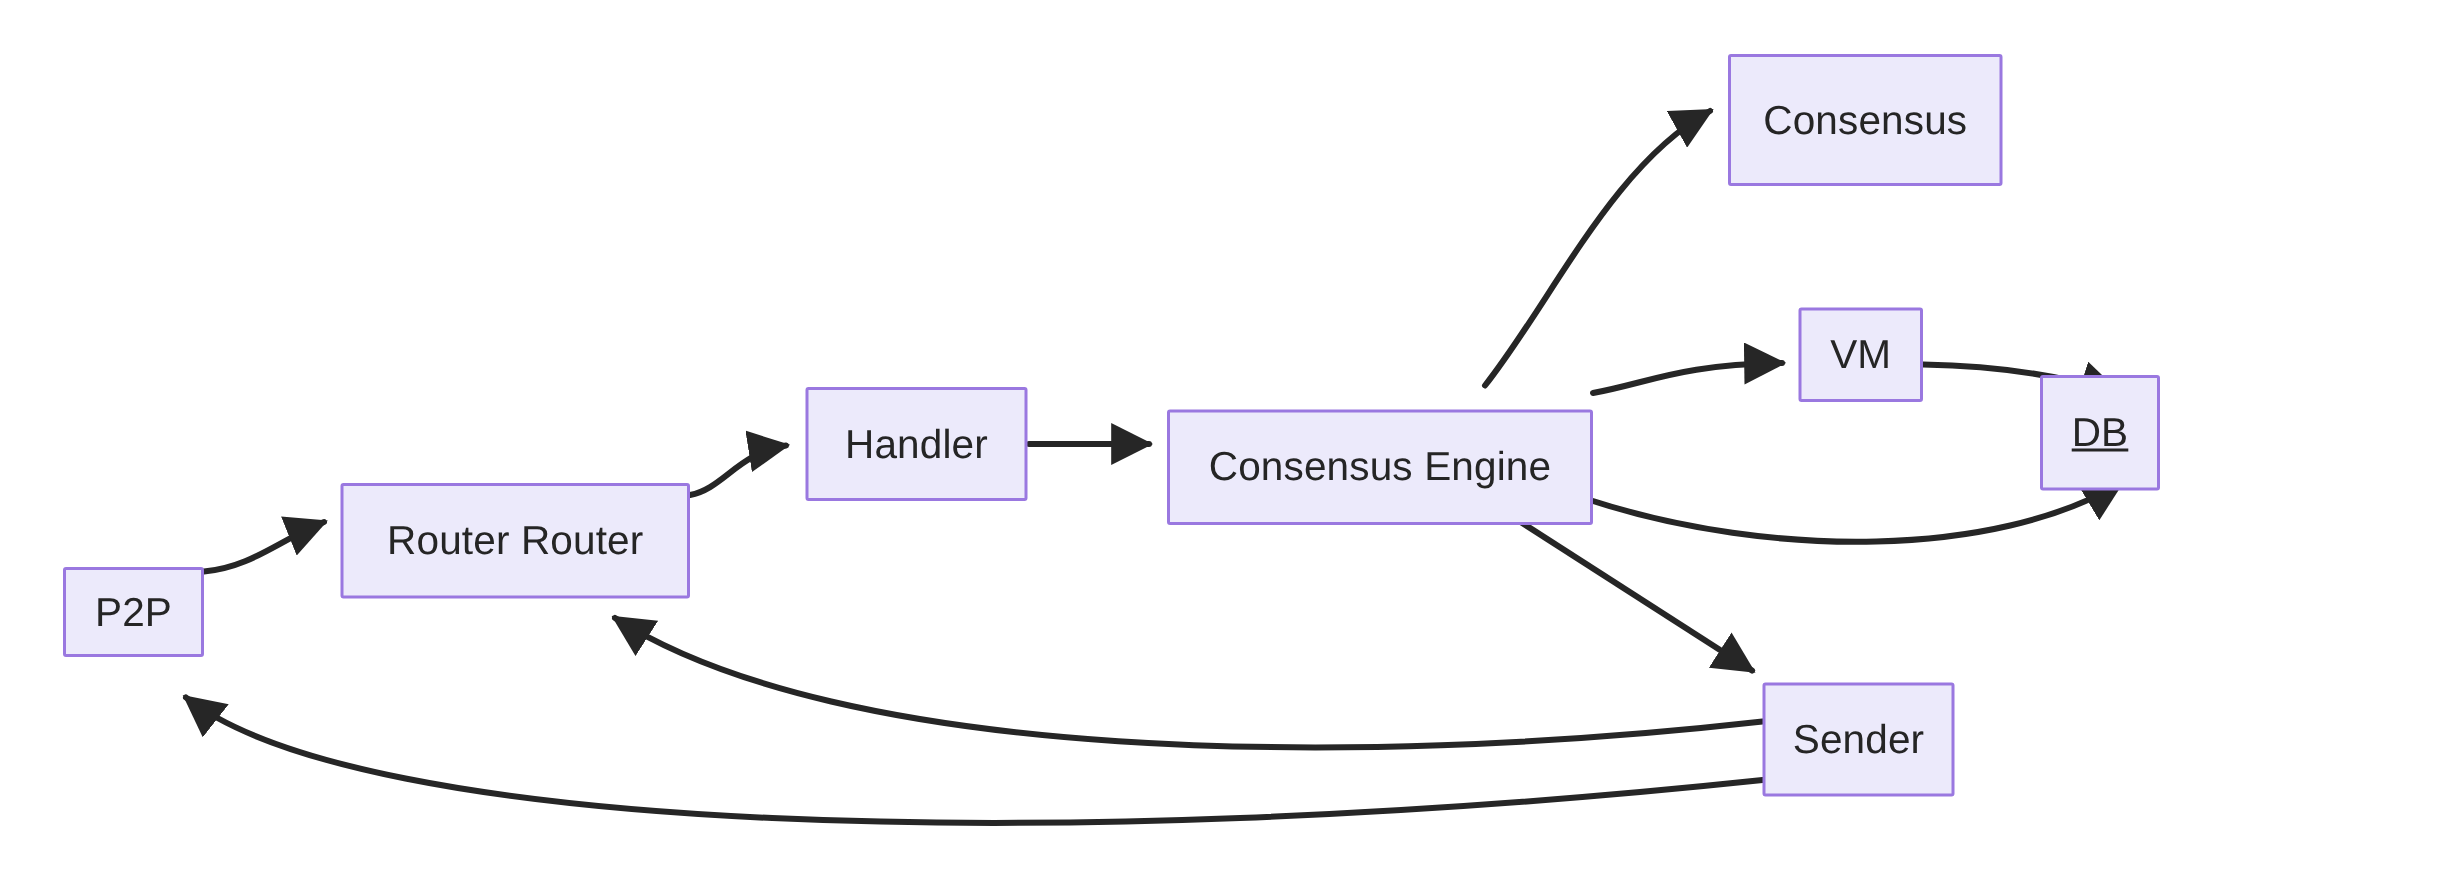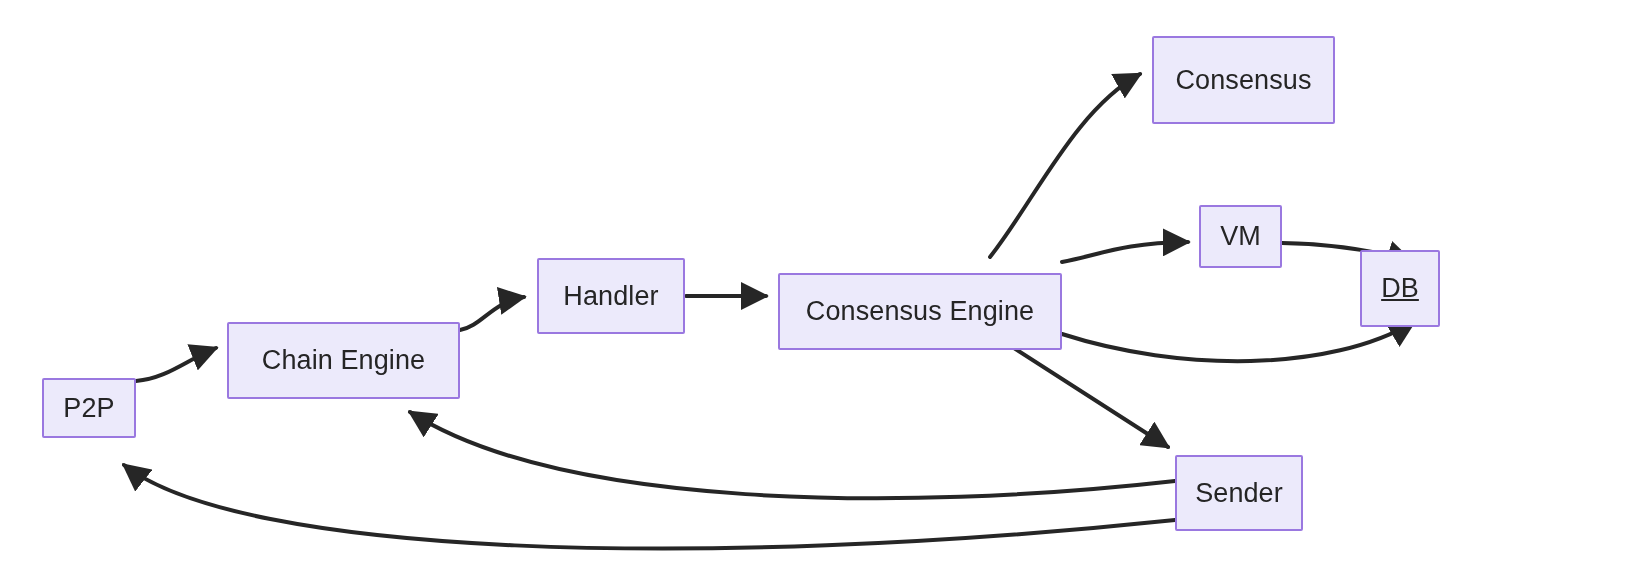--- a/index.html
+++ b/index.html
@@ -79,21 +79,21 @@
 
       <path d="M 1175,520 C 700,570 240,556 124,465" marker-end="url(#arrow)"></path>
     </g>
   </svg>
 
   <div class="node" style="left:42px; top:378px; width:94px; height:60px;">
     <span class="node-label">P2P</span>
   </div>
 
   <div class="node" style="left:227px; top:322px; width:233px; height:77px;">
-    <span class="node-label">Chain Engine</span>
+    <span class="node-label">Router Router</span>
   </div>
 
   <div class="node" style="left:537px; top:258px; width:148px; height:76px;">
     <span class="node-label">Handler</span>
   </div>
 
   <div class="node" style="left:778px; top:257px; width:284px; height:77px;margin-top:16px;">
     <span class="node-label">Consensus Engine</span>
   </div>
 

